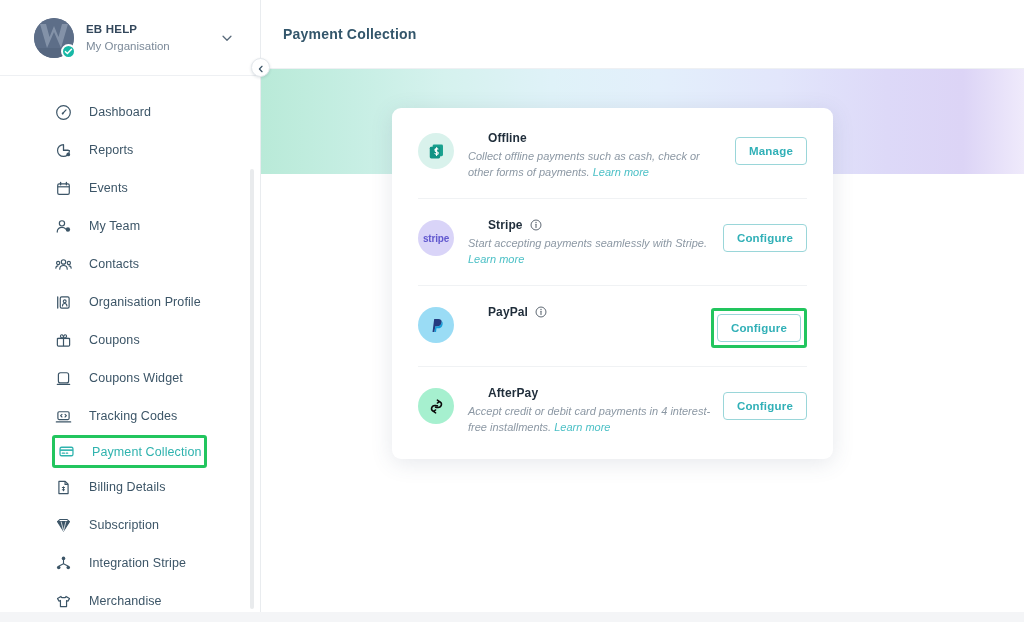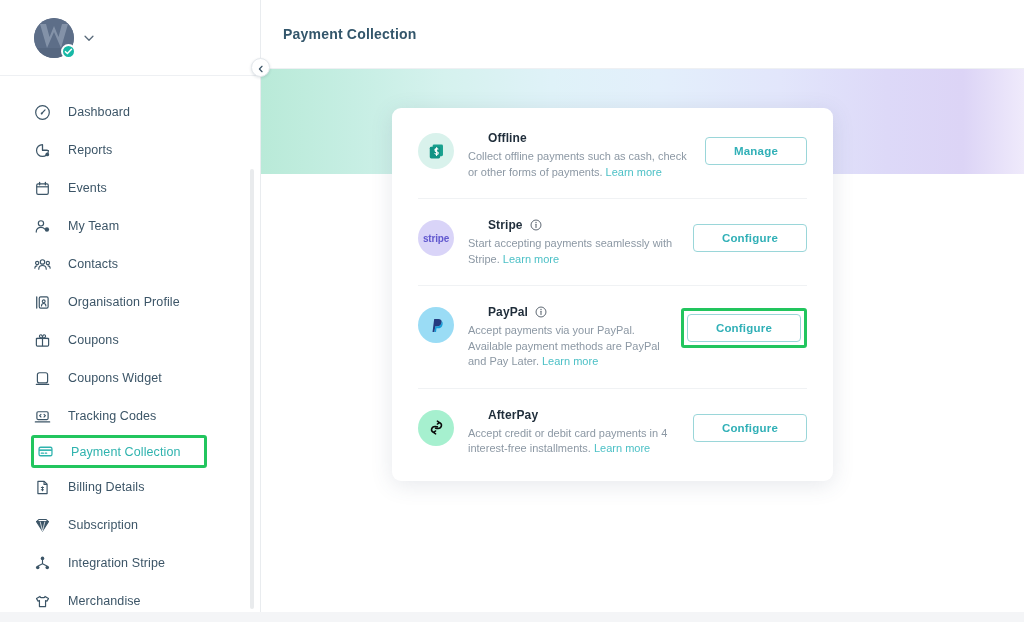--- a/index.html
+++ b/index.html
@@ -74,20 +74,21 @@
     box-shadow: 0 1px 3px rgba(30,50,70,.14);
     display: flex; align-items: center; justify-content: center;
     z-index: 30; cursor: pointer;
   }
 
   .nav {
     position: absolute;
     top: 77px; left: 0; right: 0; bottom: 0;
     padding-top: 16px;
     overflow: hidden;
+    padding-left: 21px;
   }
   .nav-item {
     position: relative;
     display: flex; align-items: center;
     height: 38px;
     padding-left: 34px;
     margin-bottom: 0px;
     cursor: pointer;
   }
   .nav-icon {
@@ -193,30 +194,30 @@
   }
 
   .m-body { flex: 1 1 auto; margin-left: 14px; padding-right: 10px; }
   .m-title-row { display: flex; align-items: center; gap: 7px; }
   .m-title {
     font-size: 12px; font-weight: bold; color: #1f2d3a; letter-spacing: .1px; margin-left: 20px;
   }
   .info-icon { display: flex; align-items: center; color: #55606b; cursor: pointer; }
   .m-desc {
     font-size: 11px; color: #8c98a4; line-height: 15.5px;
-    margin-top: 4px; max-width: 252px;
+    margin-top: 4px; max-width: 252px; font-style: italic;
   }
   .learn {
     color: #4cc0c6; text-decoration: none; cursor: pointer;
   }
 
   .m-action { flex: 0 0 auto; display: flex; align-items: flex-start; padding-top: 6px; }
   .btn {
     min-width: 70px;
-    padding: 7px 28px;
+    padding: 7px 13px;
     border: 1px solid #9ad6d9;
     border-radius: 4px;
     background: #ffffff;
     color: #31b0b7;
     font-size: 11.5px;
     font-family: "Liberation Sans", sans-serif;
     font-weight: 600;
     letter-spacing: .2px;
     cursor: pointer;
     white-space: nowrap;
@@ -253,20 +254,24 @@
             <circle cx="20" cy="20" r="20" fill="#5d6e88"></circle>
             <path d="M6 6 L13 30 L20 14 L27 30 L34 6 L28 6 L24.5 19 L20 8 L15.5 19 L12 6 Z" fill="#8a99ae" opacity="0.85"></path>
             <path d="M20 40 A20 20 0 0 0 37 30 L3 30 A20 20 0 0 0 20 40 Z" fill="#4f6078" opacity="0.5"></path>
           </svg>
         </div>
         <div class="verified">
           <svg width="9" height="9" viewBox="0 0 10 10" aria-hidden="true">
             <path d="M1.6 5.2 L3.8 7.3 L8.3 2.6" fill="none" stroke="#ffffff" stroke-width="1.7" stroke-linecap="round" stroke-linejoin="round"></path>
           </svg>
         </div>
+      </div>
+      <div class="org-text">
+        <div class="org-name">EB HELP</div>
+        <div class="org-sub">My Organisation</div>
       </div>
       <div class="org-chevron">
         <svg width="14" height="14" viewBox="0 0 16 16" aria-hidden="true">
           <path d="M3.5 6 L8 10.5 L12.5 6" fill="none" stroke="#5a6b7b" stroke-width="1.5" stroke-linecap="round" stroke-linejoin="round"></path>
         </svg>
       </div>
     </div>
 
     <nav class="nav">
 
@@ -505,21 +510,20 @@
             <div class="m-title-row">
               <span class="m-title">PayPal</span>
               <span class="info-icon">
                 <svg width="12" height="12" viewBox="0 0 14 14" aria-hidden="true">
                   <circle cx="7" cy="7" r="5.8" fill="none" stroke="currentColor" stroke-width="1.1"></circle>
                   <path d="M7 6 V10" stroke="currentColor" stroke-width="1.2" stroke-linecap="round"></path>
                   <circle cx="7" cy="4.1" r="0.75" fill="currentColor"></circle>
                 </svg>
               </span>
             </div>
-            <div class="m-desc"><span>Accept payments via your PayPal. Available payment methods are PayPal and Pay Later. </span><a class="learn">Learn more</a></div>
           </div>
           <div class="m-action highlight">
             <button class="btn">Configure</button>
           </div>
         </div>
 
         <div class="method">
           <div class="m-icon afterpay">
             <svg width="19" height="19" viewBox="0 0 22 22" aria-hidden="true">
               <path d="M13.6 5.2 C16 5.6 17.2 7.4 16.6 9.4 C16 11.4 13.8 12.4 11.4 12 L10 11.8" fill="none" stroke="#0b0b0b" stroke-width="1.9" stroke-linecap="round"></path>

